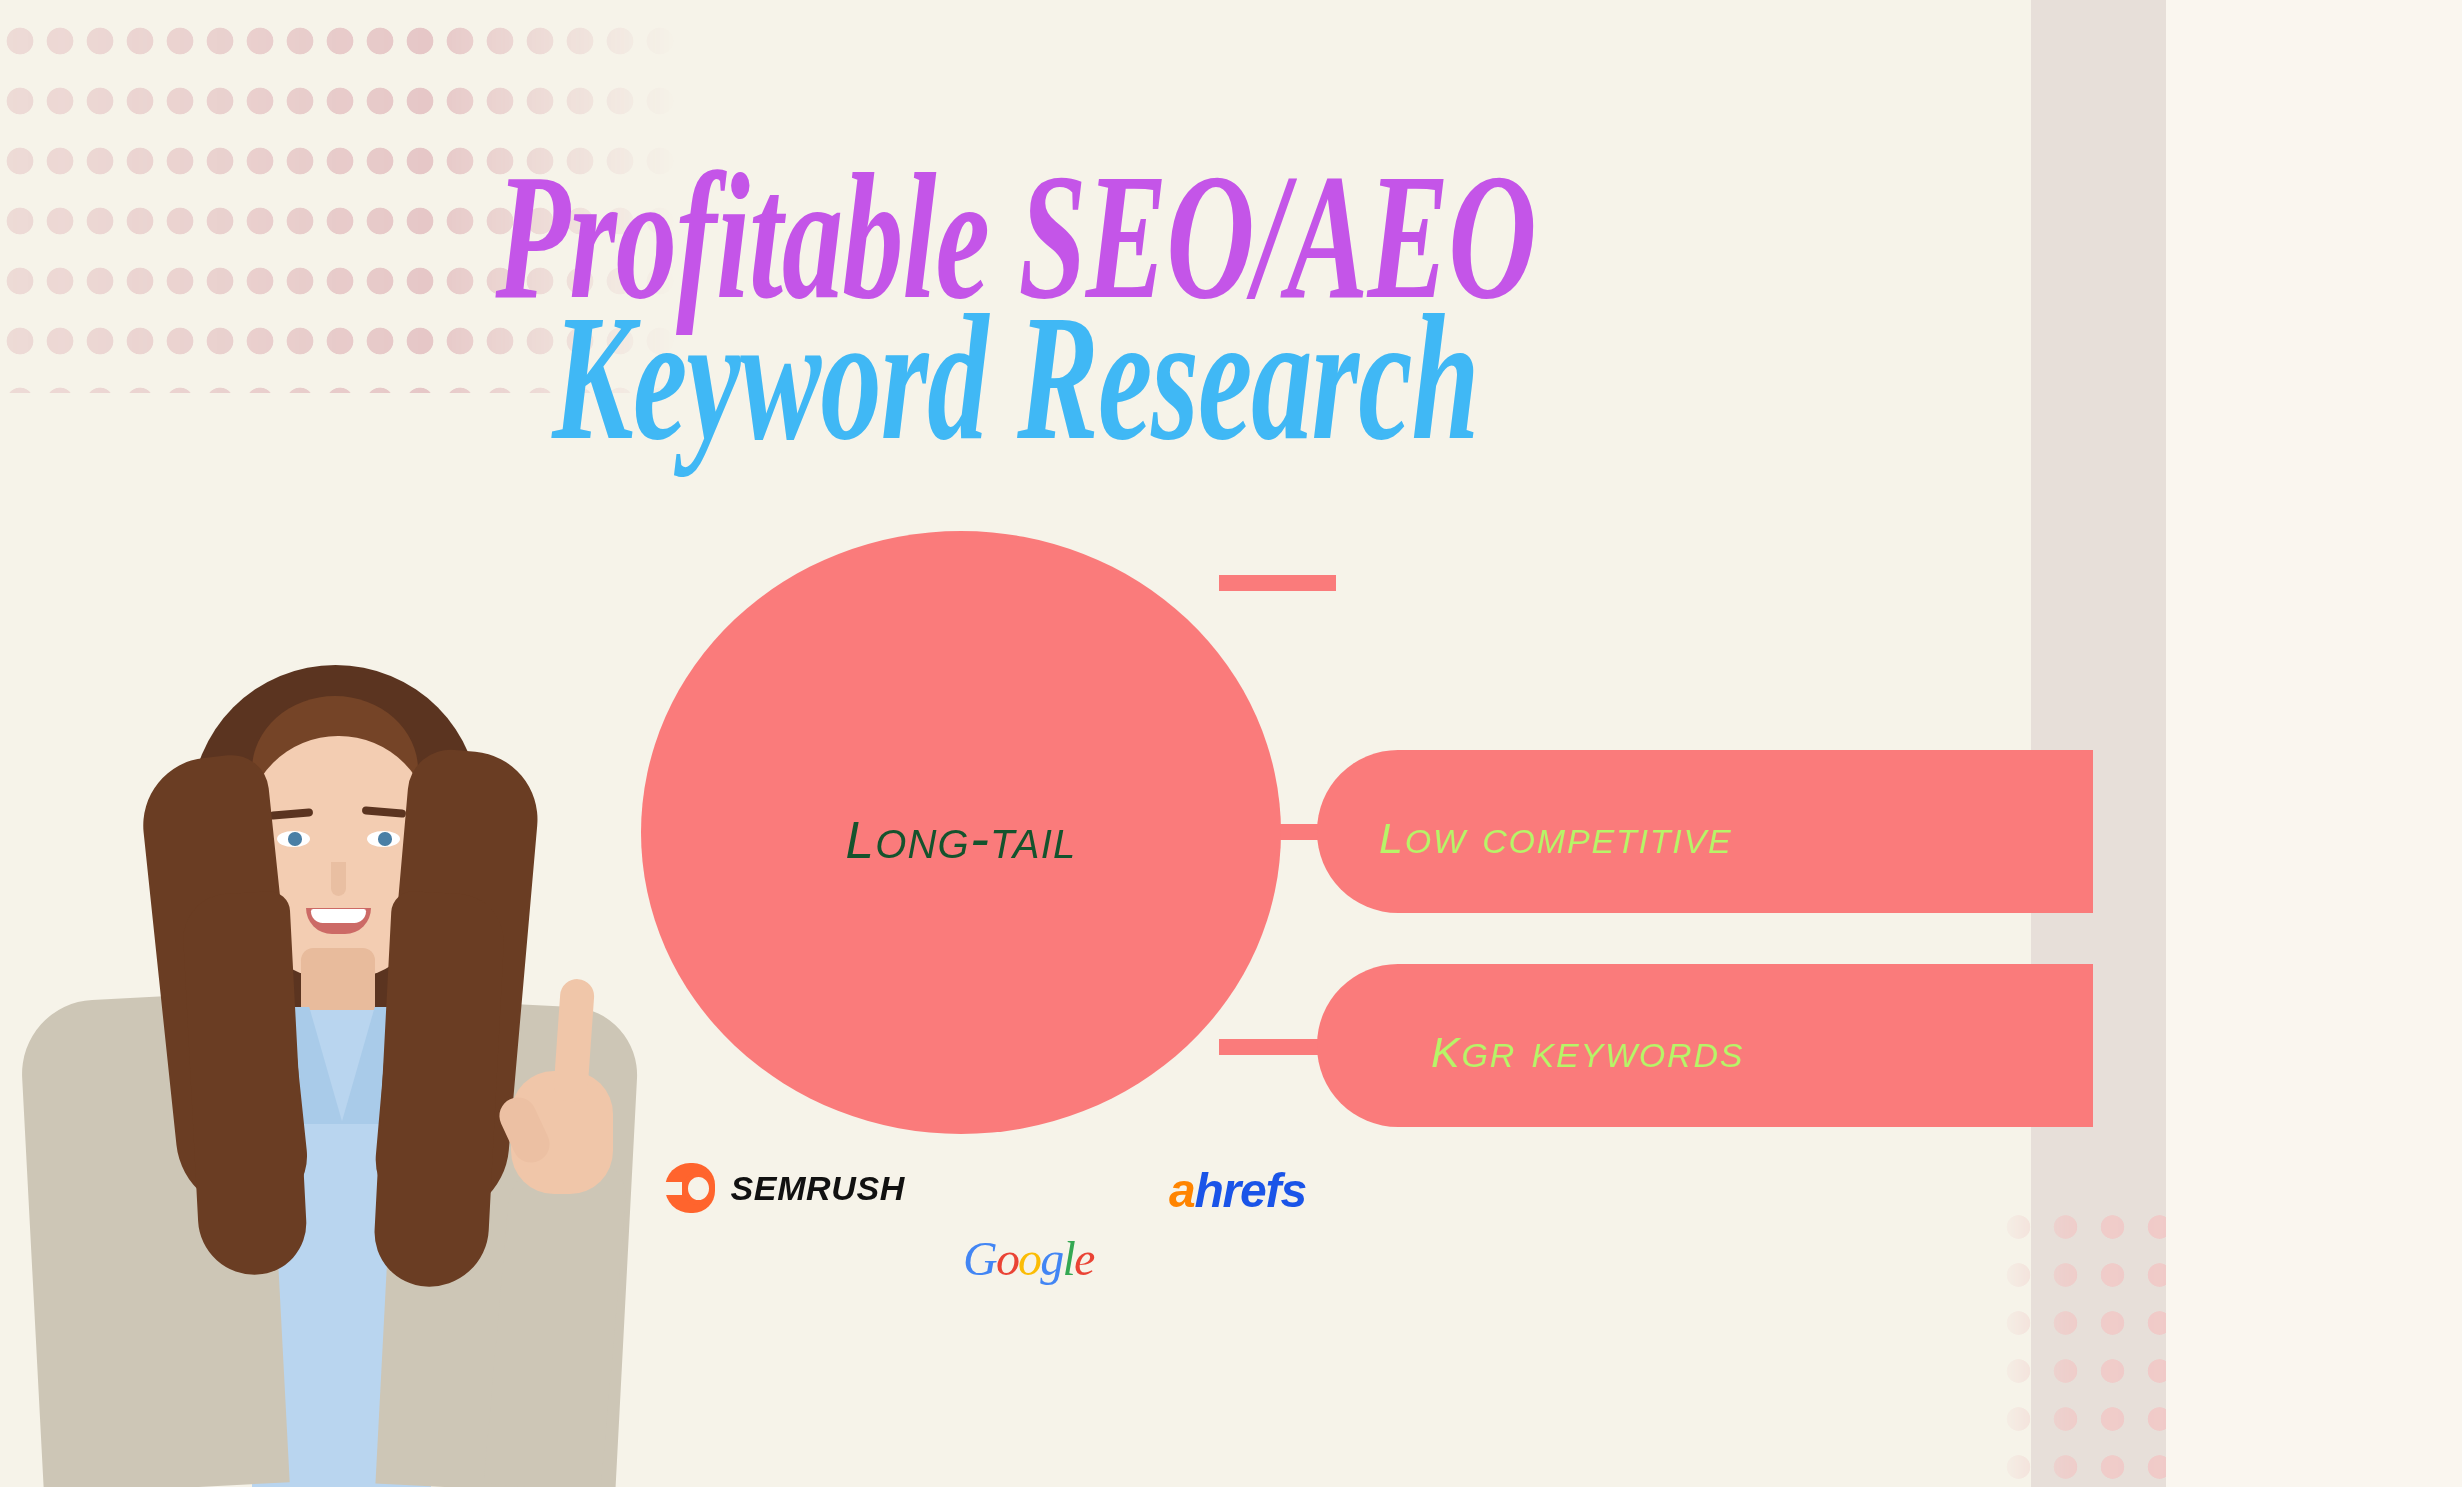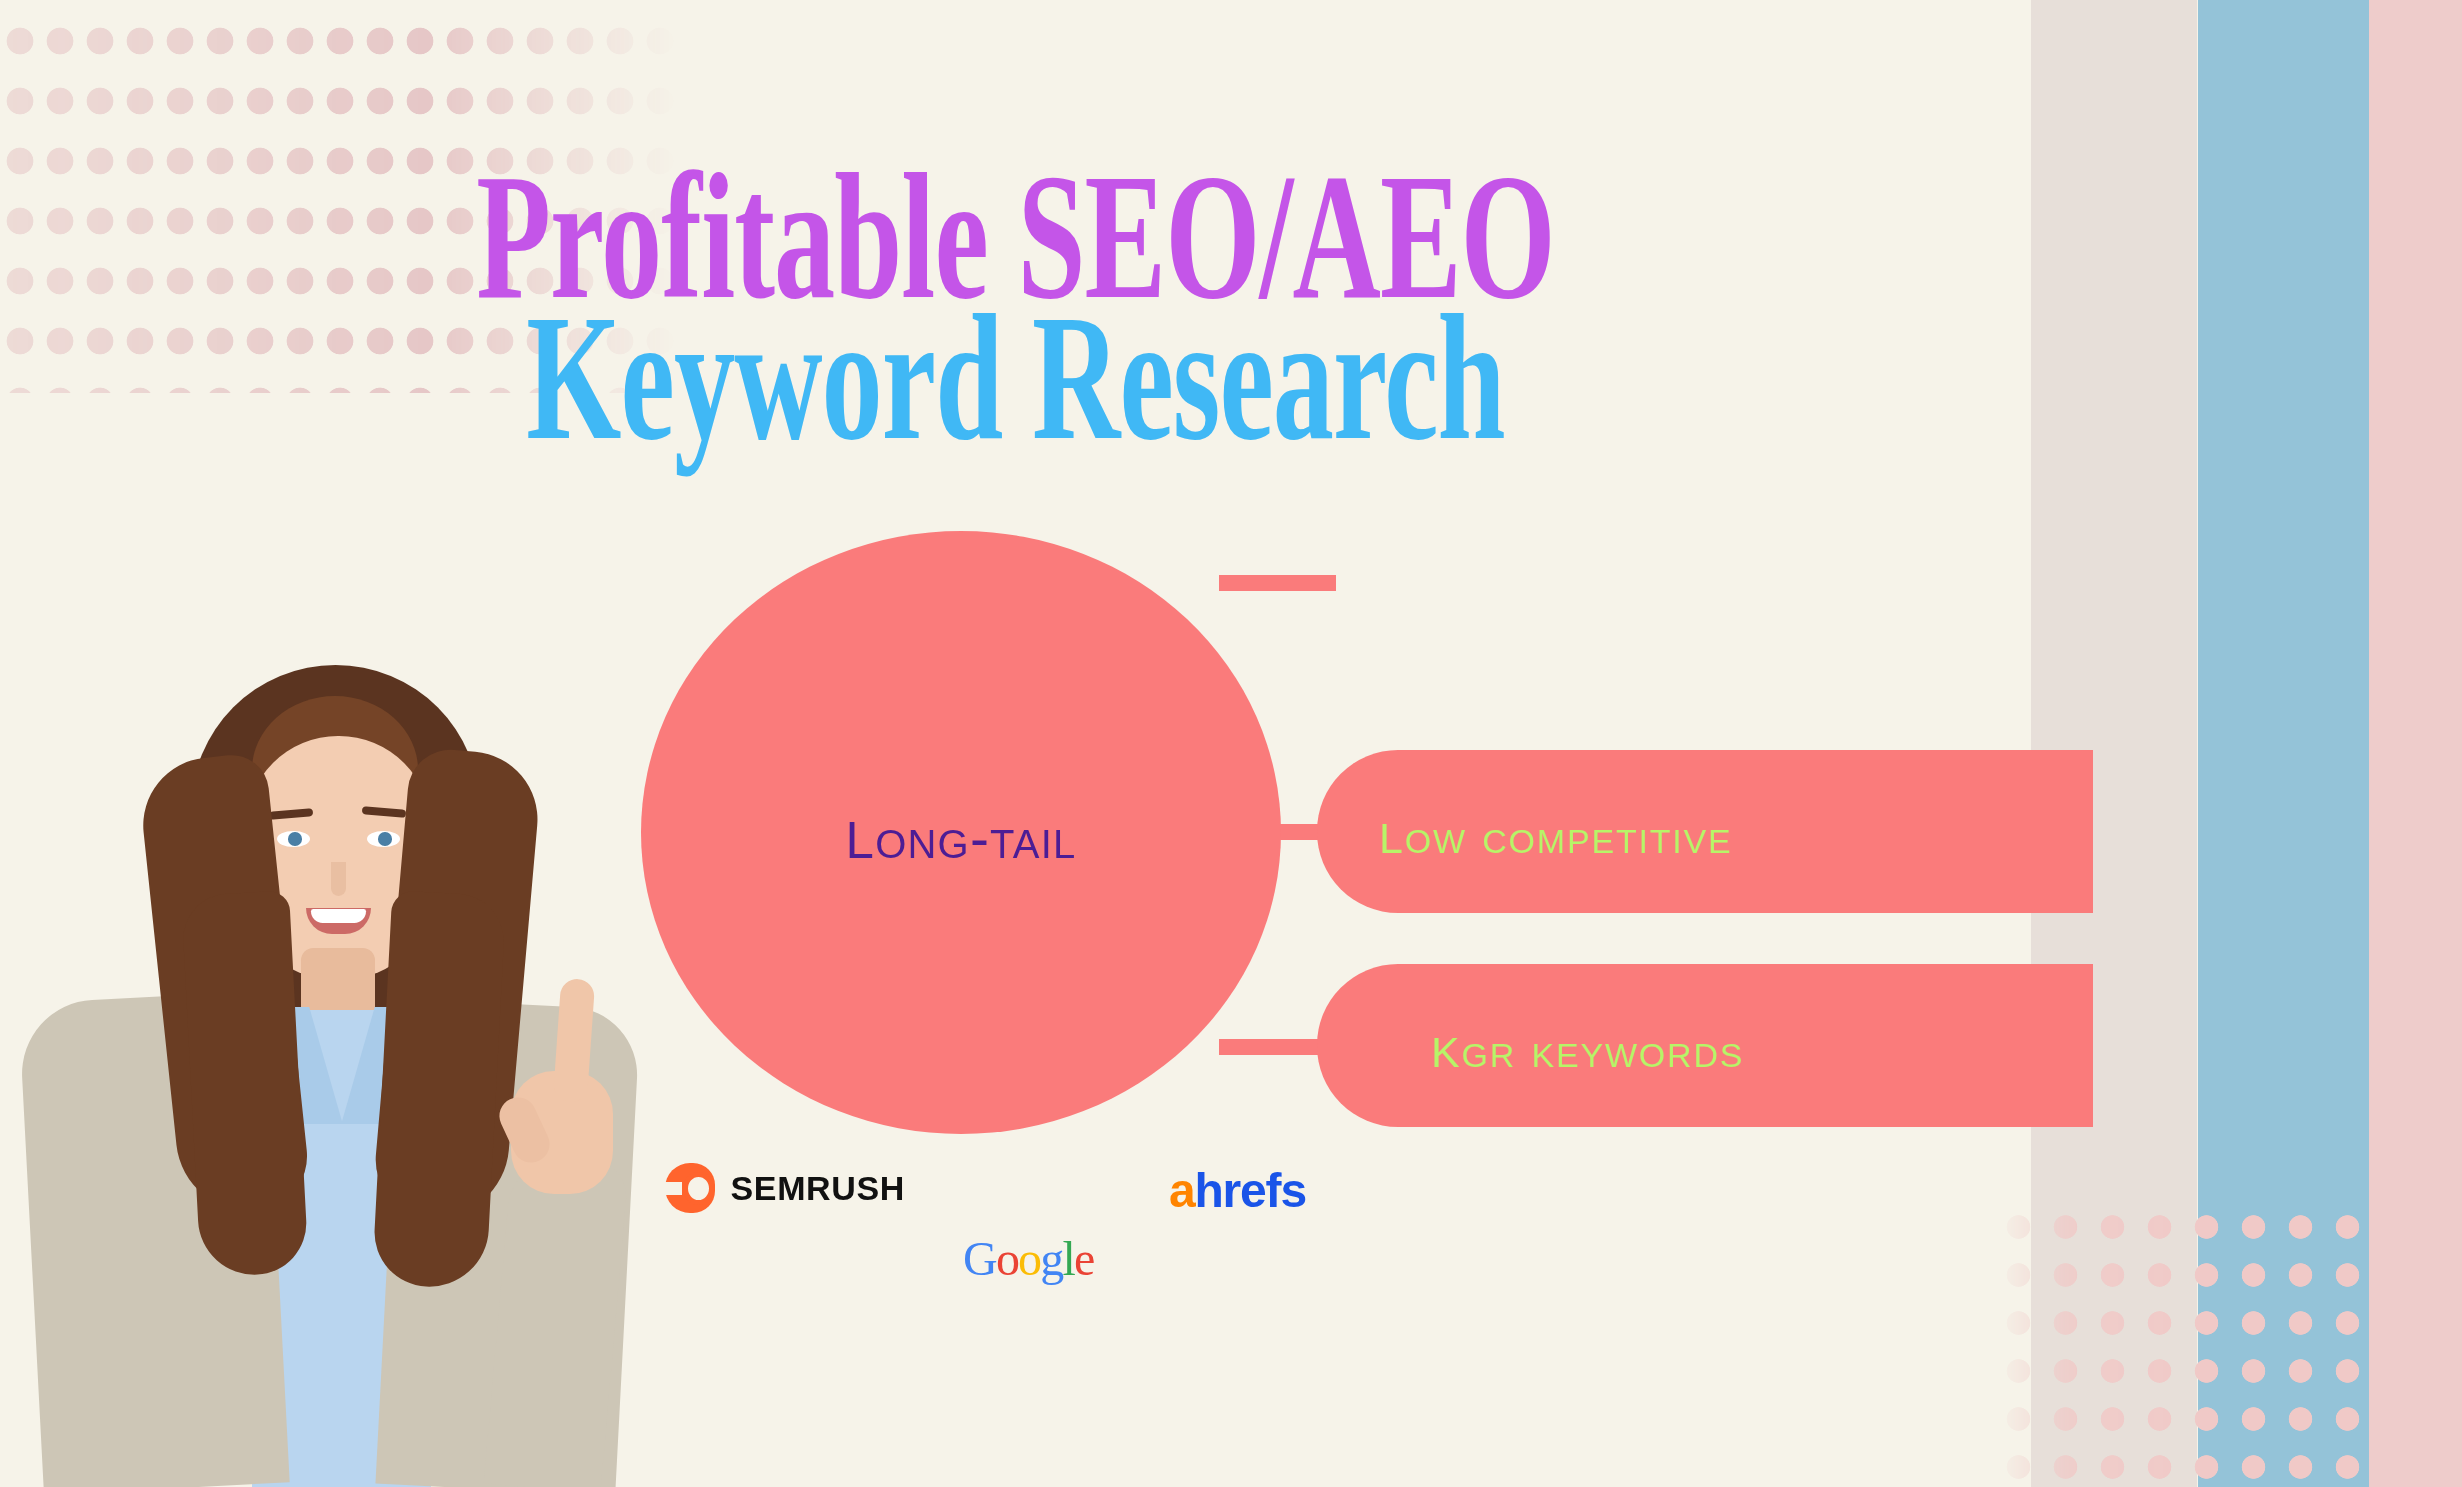--- a/index.html
+++ b/index.html
@@ -1,19 +1,20 @@
 <!DOCTYPE html>
 <html style="font-size:9.8px"><head>
 <meta charset="utf-8">
 <style>
   html,body{margin:0;padding:0;background:#faf6ef;}
   body{font-family:"Liberation Sans",sans-serif;}
   #poster{
-    position:relative;width:2462px;height:1487px;overflow:hidden;
+    position:relative;width:2166px;height:1487px;overflow:hidden;
     background:#f6f3e9;
+    font-style:italic;
   }
   
   .stripe{position:absolute;top:0;height:100%;}
   #stripe-beige{left:2031px;width:166px;background:#e7dfd9;}
   #stripe-blue {left:2198px;width:171px;background:#94c3d8;}
   #stripe-pink {left:2369px;width:94px;background:#eecccb;}
 
   
   .dots{position:absolute;pointer-events:none;}
   #dots-topleft{
@@ -53,21 +54,21 @@
   #conn-1{left:1219px;top:575px;width:117px;}
   #conn-2{left:1219px;top:824px;width:117px;}
   #conn-3{left:1219px;top:1039px;width:117px;}
 
   #core-node{
     position:absolute;left:641px;top:531px;width:640px;height:603px;
     background:#fa7b7b;border-radius:50%;
     display:flex;flex-direction:column;align-items:center;justify-content:center;
   }
   #core-node .core-text{
-    color:#4c1d95;text-align:center;line-height:1.14;
+    color:#14532d;text-align:center;line-height:1.14;
     font-family:"Liberation Sans",sans-serif;font-weight:400;
     font-size:57px;letter-spacing:1.2px;font-variant:small-caps;
     text-transform:lowercase;
   }
   #core-node .core-text span{display:block;}
   #core-node .core-text span::first-letter{font-size:73px;}
 
   .branch{
     position:absolute;background:#fa7b7b;
     display:flex;align-items:center;

